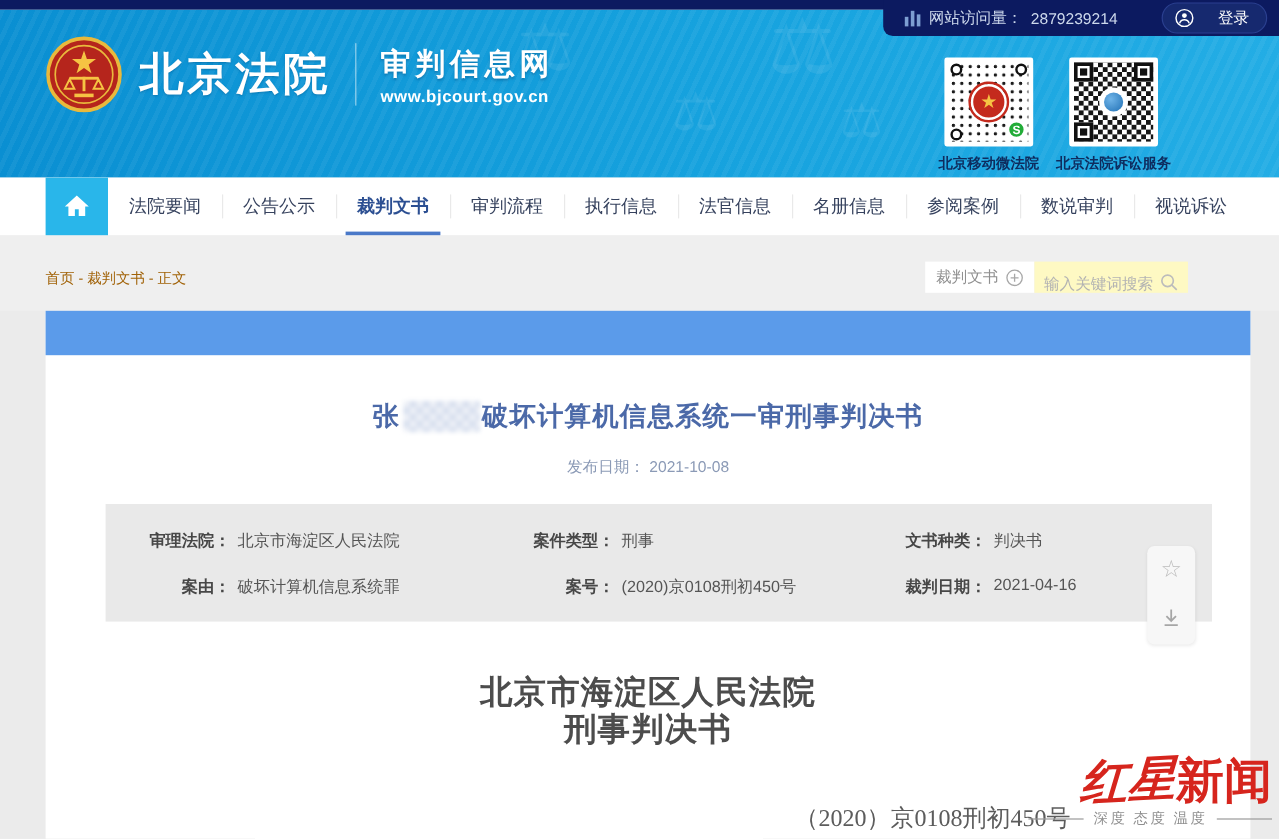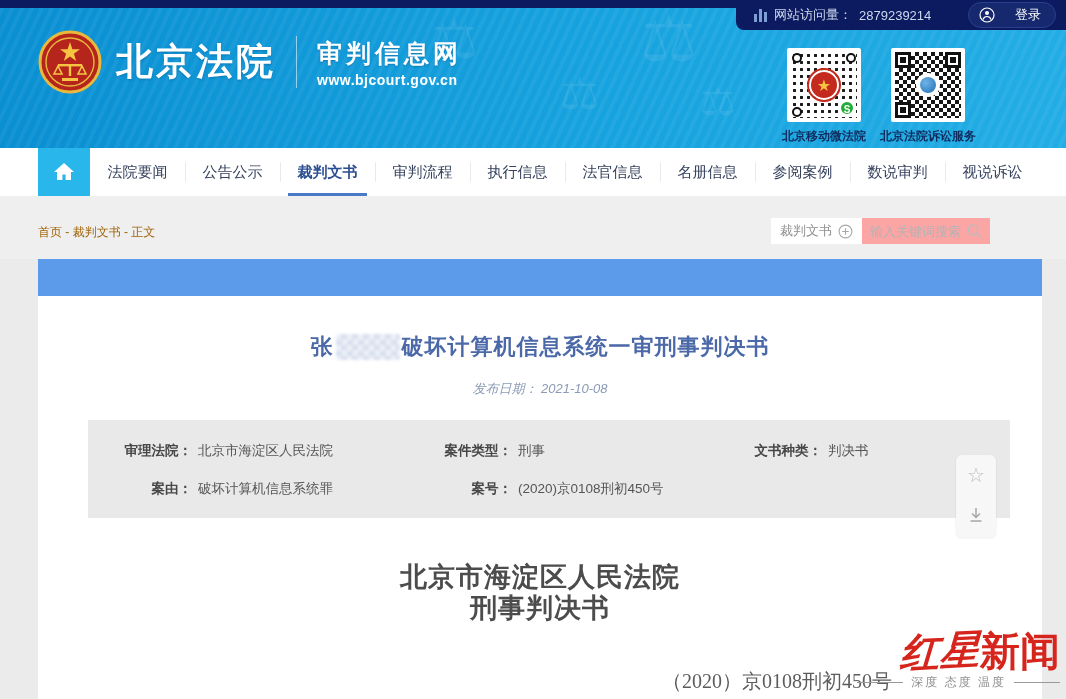--- a/index.html
+++ b/index.html
@@ -66,34 +66,34 @@
   .nav-item + .nav-item::before { content:""; position:absolute; left:0; top:14px; width:1px; height:20px; background:#e9e9e9; }
   .nav-item.active { color:#2c4f92; font-weight:bold; }
   .nav-item.active::after { content:""; position:absolute; left:8px; right:8px; bottom:0; height:3px; background:#4a79c8; }
 
   
   .crumbstrip { position:absolute; top:196px; left:0; width:1066px; height:63px; background:#efefef; }
   .crumb { position:absolute; left:38px; top:28px; font-size:12px; color:#a16207; cursor:pointer; }
   .searchbox { position:absolute; right:76px; top:22px; height:26px; display:flex; }
   .search-cat { background:#fff; display:flex; align-items:center; gap:6px; padding:0 9px;
     font-size:13px; color:#8f8f8f; cursor:pointer; }
-  .search-input-wrap { background:#fca5a5; display:flex; align-items:center; width:128px; padding:0 6px 0 8px; }
+  .search-input-wrap { background:#fef9c3; display:flex; align-items:flex-end; width:128px; padding:0 6px 0 8px; }
   .search-input { border:none; outline:none; background:transparent; font-size:13px; color:#555; width:96px;
     font-family:inherit; }
   .search-input::placeholder { color:#b3b3b3; }
 
   
   .card { position:absolute; top:259px; left:38px; width:1004px; height:440px; background:#fff; }
   .banner { width:1004px; height:37px; background:#5b9bea; }
   .art-title { margin-top:36px; display:flex; justify-content:center; align-items:center;
     font-size:22px; font-weight:bold; color:#4b69a8; letter-spacing:1px; }
   .blurname { display:inline-block; width:64px; height:26px; margin:0 2px; border-radius:2px;
     background:repeating-conic-gradient(#d7dfee 0% 25%, #edf0f7 0% 50%); background-size:11px 11px;
     filter:blur(1.6px); }
-  .pubdate { margin-top:18px; text-align:center; font-size:13px; color:#8b9ab6;font-style:italic; }
+  .pubdate { margin-top:18px; text-align:center; font-size:13px; color:#8b9ab6; }
 
   .meta { margin:22px 32px 0 50px; background:#e9e9e9; padding:22px 0 20px 12px;
     display:grid; grid-template-columns:320px 310px 1fr; row-gap:20px; }
   .meta-cell { display:flex; font-size:13.5px; }
   .meta-label { font-weight:bold; color:#474747; width:92px; text-align:right; flex:none; }
   .meta-value { color:#555; margin-left:6px; }
 
   .doc { font-family:"Liberation Serif","DejaVu Serif",serif; color:#4c4c4c; }
   .doc-head { margin-top:44px; text-align:center; font-size:27px; font-weight:bold; line-height:31px; letter-spacing:1px; }
   .case-no { margin-top:44px; text-align:right; padding-right:150px; font-size:20px; color:#5c5c5c; }
@@ -257,20 +257,24 @@
         <span class="meta-value">判决书</span>
       </div>
       <div class="meta-cell">
         <span class="meta-label">案由：</span>
         <span class="meta-value">破坏计算机信息系统罪</span>
       </div>
       <div class="meta-cell">
         <span class="meta-label">案号：</span>
         <span class="meta-value">(2020)京0108刑初450号</span>
       </div>
+      <div class="meta-cell">
+        <span class="meta-label">裁判日期：</span>
+        <span class="meta-value">2021-04-16</span>
+      </div>
     </div>
 
     <div class="doc">
       <div class="doc-head">
         <div>北京市海淀区人民法院</div>
         <div>刑事判决书</div>
       </div>
       <div class="case-no">（2020）京0108刑初450号</div>
     </div>
 

